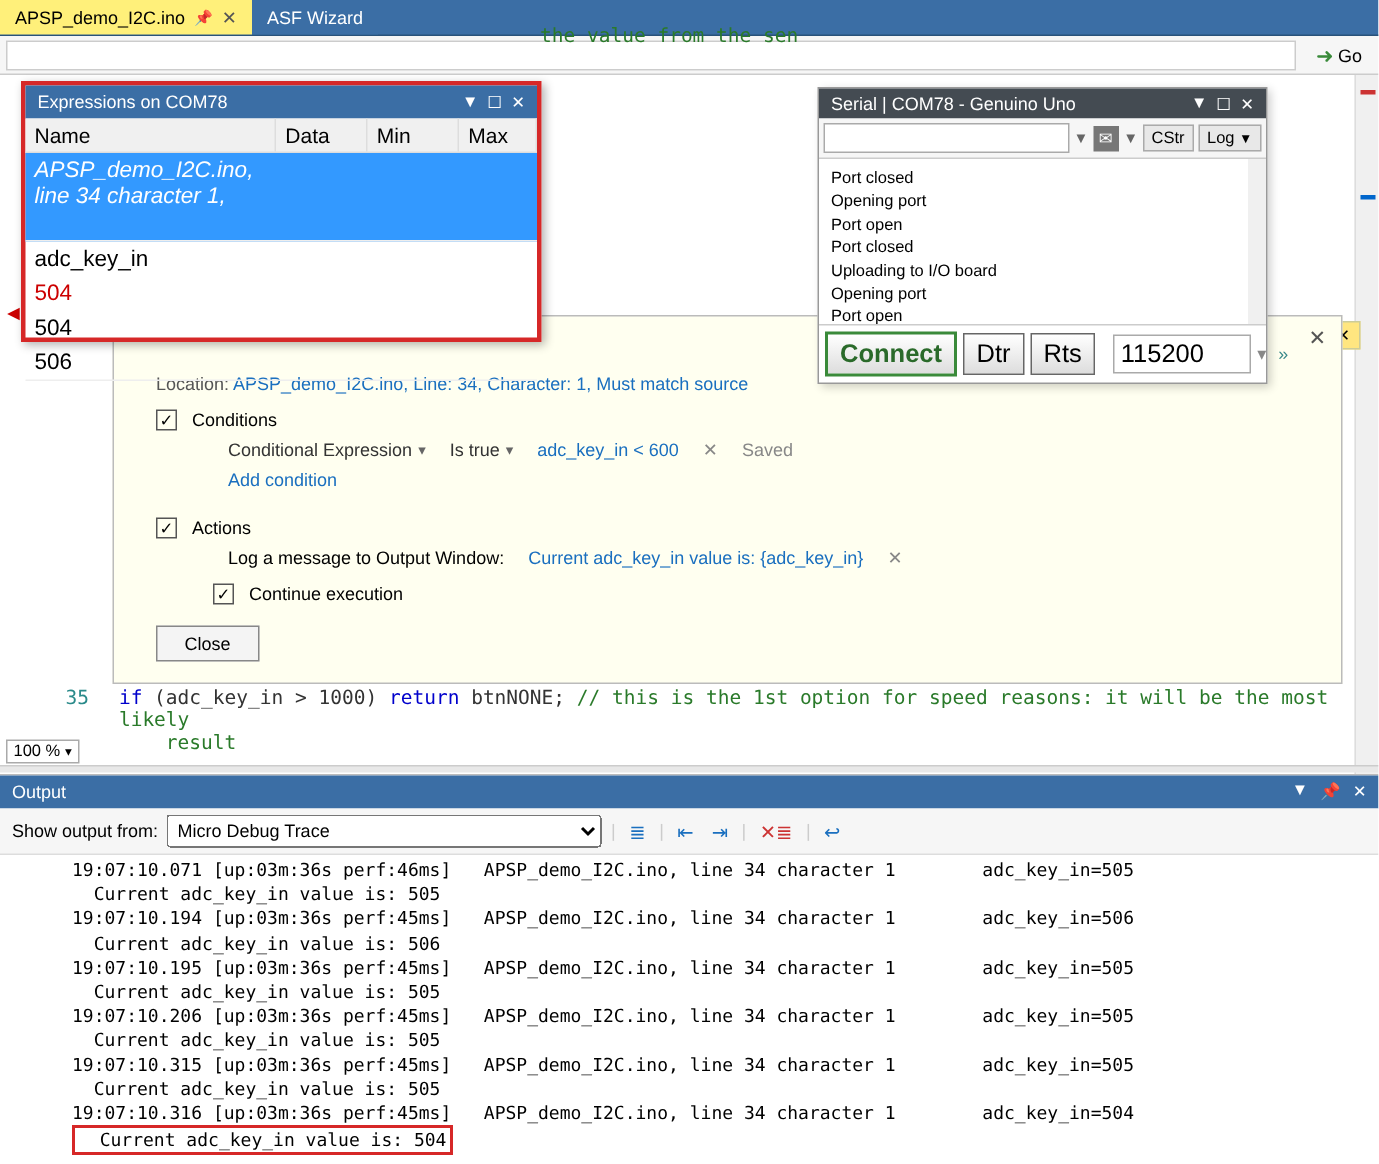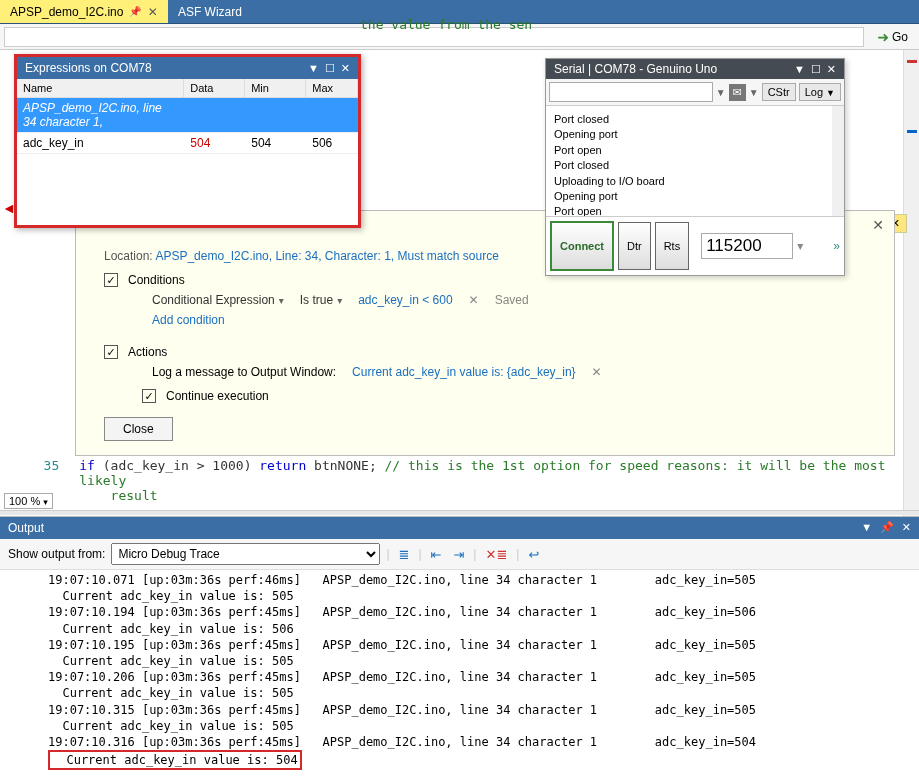--- a/index.html
+++ b/index.html
@@ -10,39 +10,39 @@
 .tab.inactive { background: #3b6ea5; color: #fff; }
 .tab .pin { color: #888; font-size: 10px; }
 .tab .close { color: #555; font-size: 12px; }
 .toolbar { height: 26px; border-bottom: 1px solid #ccc; display: flex; align-items: center; justify-content: flex-end; padding: 0 4px; background: #f6f6f6; }
 .go-btn { display: flex; align-items: center; gap: 3px; padding: 2px 6px; border: 1px solid transparent; cursor: pointer; }
 .go-btn .arrow-icon { color: #3a8a3a; font-size: 14px; }
 .expressions-panel { position: absolute; top: 54px; left: 14px; width: 347px; height: 174px; border: 3px solid #d62828; background: #fff; z-index: 10; box-shadow: 2px 2px 6px rgba(0,0,0,0.3); }
 .expressions-title { background: #3b6ea5; color: #fff; padding: 4px 8px; display: flex; justify-content: space-between; align-items: center; font-size: 12px; }
 .title-controls { display: flex; gap: 6px; font-size: 11px; }
 .title-controls span { cursor: pointer; }
-.expr-headers { display: flex; border-bottom: 1px solid #ddd; background: #f0f0f0; font-size: 11px; }
+.expr-headers { display: flex; border-bottom: 1px solid #ddd; background: #f0f0f0; font-size: 14px; }
 .expr-headers div { padding: 3px 6px; border-right: 1px solid #ddd; }
 .col-name { width: 180px; }
 .col-data { width: 65px; }
 .col-min { width: 65px; }
 .col-max { width: 55px; }
-.expr-row { display: flex; border-bottom: 1px solid #eee; font-size: 12px; }
+.expr-row { display: flex; border-bottom: 1px solid #eee; font-size: 15px; flex-direction: column; }
 .expr-row div { padding: 3px 6px; }
 .expr-row.selected { background: #3399ff; color: #fff; font-style: italic; }
 .expr-row .red { color: #c00; }
 .serial-panel { position: absolute; top: 58px; left: 545px; width: 300px; background: #fff; border: 1px solid #999; z-index: 9; box-shadow: 2px 2px 6px rgba(0,0,0,0.2); }
 .serial-title { background: #444b52; color: #fff; padding: 3px 8px; display: flex; justify-content: space-between; align-items: center; font-size: 12px; }
 .serial-toolbar { display: flex; align-items: center; padding: 3px; border-bottom: 1px solid #ccc; gap: 3px; background: #f6f6f6; }
 .serial-toolbar .combo { flex: 1; border: 1px solid #aaa; height: 20px; background: #fff; }
 .serial-toolbar .btn { border: 1px solid #aaa; padding: 2px 5px; font-size: 11px; background: #e8e8e8; cursor: pointer; }
 .serial-toolbar .mail-icon { background: #777; color:#fff; padding: 2px 4px; font-size:11px;}
 .serial-text { padding: 6px 8px; font-size: 11px; line-height: 1.4; height: 110px; overflow: hidden; border-right: 12px solid #f0f0f0; }
 .serial-bottom { display: flex; padding: 4px; gap: 4px; align-items: center; border-top: 1px solid #ccc; }
-.serial-bottom .btn { border: 1px solid #666; padding: 17px 8px; font-size: 11px; background: linear-gradient(#fff,#ddd); cursor: pointer; }
+.serial-bottom .btn { border: 1px solid #666; padding: 3px 8px; font-size: 17px; background: linear-gradient(#fff,#ddd); cursor: pointer; }
 .serial-bottom .connect { border: 2px solid #3a8a3a; color: #2a6a2a; font-weight: bold; }
 .serial-bottom .baud { border: 1px solid #aaa; padding: 2px 4px; width: 92px; font-size: 17px; margin-left: 8px; }
 .serial-bottom .chev { color: #888; }
 .code-text { position: absolute; top: 17px; left: 360px; color: #2a7a2a; font-family: Consolas, monospace; font-size: 13px; }
 .breakpoint-panel { position: absolute; top: 210px; left: 75px; width: 820px; background: #fffff0; border: 1px solid #bbb; padding: 12px 22px 14px 28px; font-size: 12px; z-index: 5; }
 .bp-label { color: #555; }
 .bp-link { color: #1a6fbf; }
 .bp-row { display: flex; align-items: center; gap: 10px; margin-top: 10px; }
 .bp-checkbox { width: 14px; height: 14px; border: 1px solid #555; display: inline-flex; align-items: center; justify-content: center; font-size: 11px; }
 .bp-checkbox::after { content: "✓"; }
@@ -59,21 +59,21 @@
 .line-num { color: #2a8a8a; width: 30px; text-align: right; }
 .code-content { color: #333; }
 .kw { color: #0000cc; }
 .comment { color: #2a7a2a; }
 .zoom-bar { position: absolute; top: 493px; left: 4px; font-size: 11px; display: flex; align-items: center; gap: 3px; }
 .zoom-combo { border: 1px solid #aaa; padding: 1px 4px; background: #fff; }
 .output-panel { position: absolute; top: 516px; left: 0; right: 0; bottom: 0; border-top: 1px solid #bbb; background: #fff; }
 .output-title { background: #3b6ea5; color: #fff; padding: 4px 8px; display: flex; justify-content: space-between; font-size: 12px; }
 .output-title .ctrls { display: flex; gap: 8px; font-size: 11px; }
 .output-toolbar { display: flex; align-items: center; padding: 4px 8px; border-bottom: 1px solid #ddd; gap: 6px; background: #f6f6f6; }
-.output-toolbar select { font-size: 12px; padding: 2px; width: 269px; }
+.output-toolbar select { font-size: 12px; padding: 2px; width: 290px; }
 .output-toolbar .tbtn { color: #1a6fbf; font-size: 13px; cursor: pointer; padding: 0 3px; }
 .output-text { font-family: Consolas, monospace; font-size: 12px; padding: 2px 8px; line-height: 1.35; white-space: pre; margin-left: 40px; }
 .output-hl { border: 2px solid #d62828; display: inline-block; padding: 0 2px; }
 .scrollbar-v { position: absolute; right: 0; top: 50px; bottom: 260px; width: 16px; background: #f0f0f0; border-left: 1px solid #ddd; }
 .scroll-marker { position: absolute; right: 2px; width: 10px; height: 3px; }
 .arrow-red { position: absolute; left: 2px; top: 200px; color: #c00; font-size: 14px; }
 .divider { position: absolute; top: 510px; left:0; right:0; height:5px; background:#e8e8e8; border-top:1px solid #ccc;}
 </style>
 </head>
 <body>

